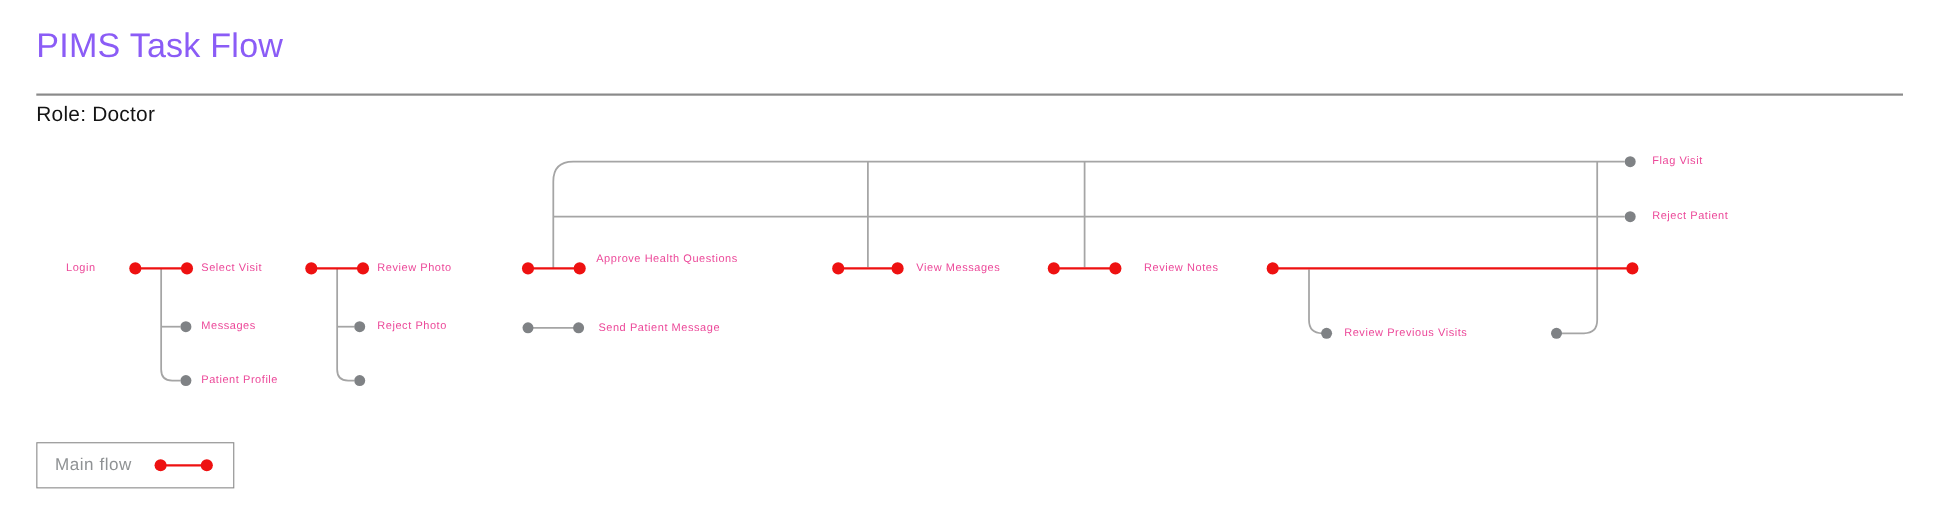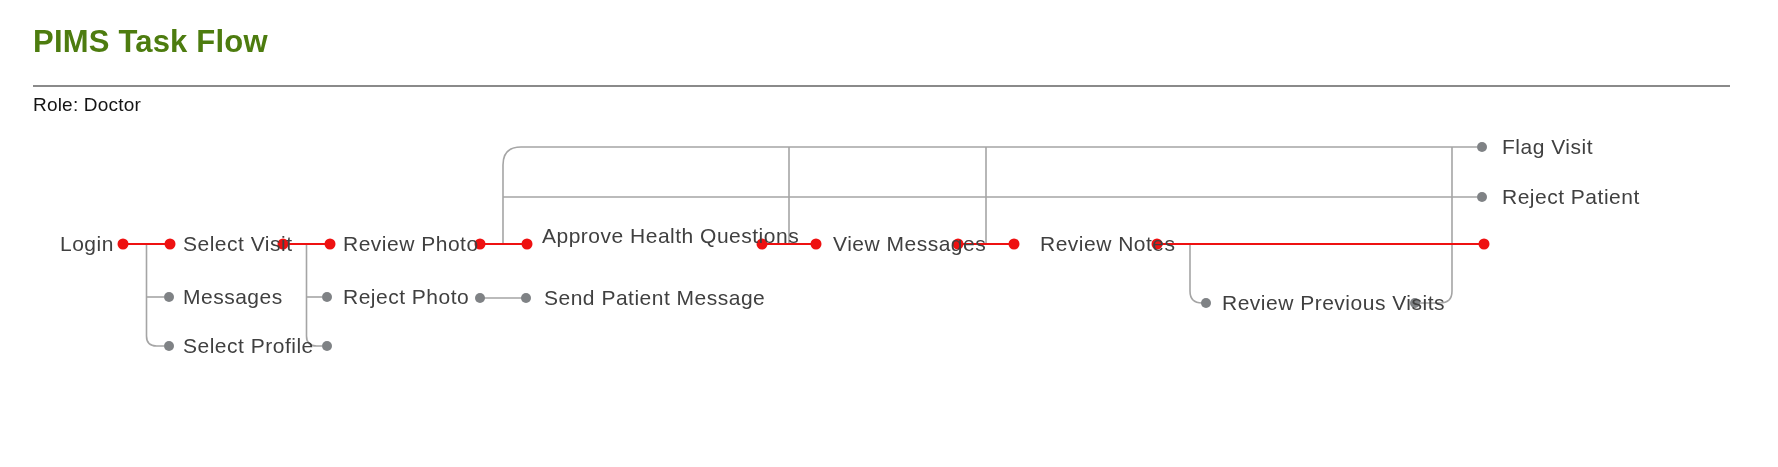--- a/index.html
+++ b/index.html
@@ -1,37 +1,37 @@
 <!DOCTYPE html>
 <html><head>
 <meta charset="utf-8">
 <style>
   html,body { margin:0; padding:0; background:#ffffff; }
   body { width:1778px; height:467px; font-family:"Liberation Sans", sans-serif; }
   .page { position:relative; width:1778px; height:467px; background:#fff; overflow:hidden; }
 
   .title {
     position:absolute; left:33px; top:24px; margin:0;
-    font-size:31px; font-weight:700; color:#4d7c0f; letter-spacing:0.2px;
+    font-size:31px; font-weight:400; color:#8b5cf6; letter-spacing:0.2px;
   }
   .rule {
     position:absolute; left:33px; top:85px; width:1697px; height:2px;
     background:#8a8a8a;
   }
   .role {
     position:absolute; left:33px; top:94px;
     font-size:19px; font-weight:500; color:#141414; letter-spacing:0.2px;
   }
 
   .diagram { position:absolute; left:0; top:0; width:1778px; height:467px; }
   svg.wires { position:absolute; left:0; top:0; }
 
   .node {
     position:absolute; transform:translateY(-50%);
-    font-size:21px; letter-spacing:0.5px; color:#404040; white-space:nowrap;
+    font-size:10px; letter-spacing:0.5px; color:#ec4899; white-space:nowrap;
   }
 
   .legend-box {
     position:absolute; left:33px; top:402px; width:180px; height:42px;
     border:1.5px solid #8a8a8a; box-sizing:border-box;
     display:flex; align-items:center; padding-left:16px;
   }
   .legend-label { font-size:15.5px; letter-spacing:0.5px; color:#8f9294; white-space:nowrap; }
   .legend-swatch { margin-left:20px; display:block; }
 </style>
@@ -102,20 +102,28 @@
 
     <span class="node" style="left:60px;   top:244px;">Login</span>
     <span class="node" style="left:183px;  top:244px;">Select Visit</span>
     <span class="node" style="left:343px;  top:244px;">Review Photo</span>
     <span class="node" style="left:542px;  top:236px;">Approve Health Questions</span>
     <span class="node" style="left:833px;  top:244px;">View Messages</span>
     <span class="node" style="left:1040px; top:244px;">Review Notes</span>
     <span class="node" style="left:1502px; top:147px;">Flag Visit</span>
     <span class="node" style="left:1502px; top:197px;">Reject Patient</span>
     <span class="node" style="left:183px;  top:297px;">Messages</span>
-    <span class="node" style="left:183px;  top:346px;">Select Profile</span>
+    <span class="node" style="left:183px;  top:346px;">Patient Profile</span>
     <span class="node" style="left:343px;  top:297px;">Reject Photo</span>
     <span class="node" style="left:544px;  top:298px;">Send Patient Message</span>
     <span class="node" style="left:1222px; top:303px;">Review Previous Visits</span>
   </div>
 
+  <div class="legend-box">
+    <span class="legend-label">Main flow</span>
+    <svg class="legend-swatch" width="54" height="14" viewBox="0 0 54 14">
+      <line x1="6" y1="7" x2="48" y2="7" stroke="#ee1111" stroke-width="2"></line>
+      <circle cx="6" cy="7" r="5.5" fill="#ee1111"></circle>
+      <circle cx="48" cy="7" r="5.5" fill="#ee1111"></circle>
+    </svg>
+  </div>
 
 </div>
 
 </body></html>

